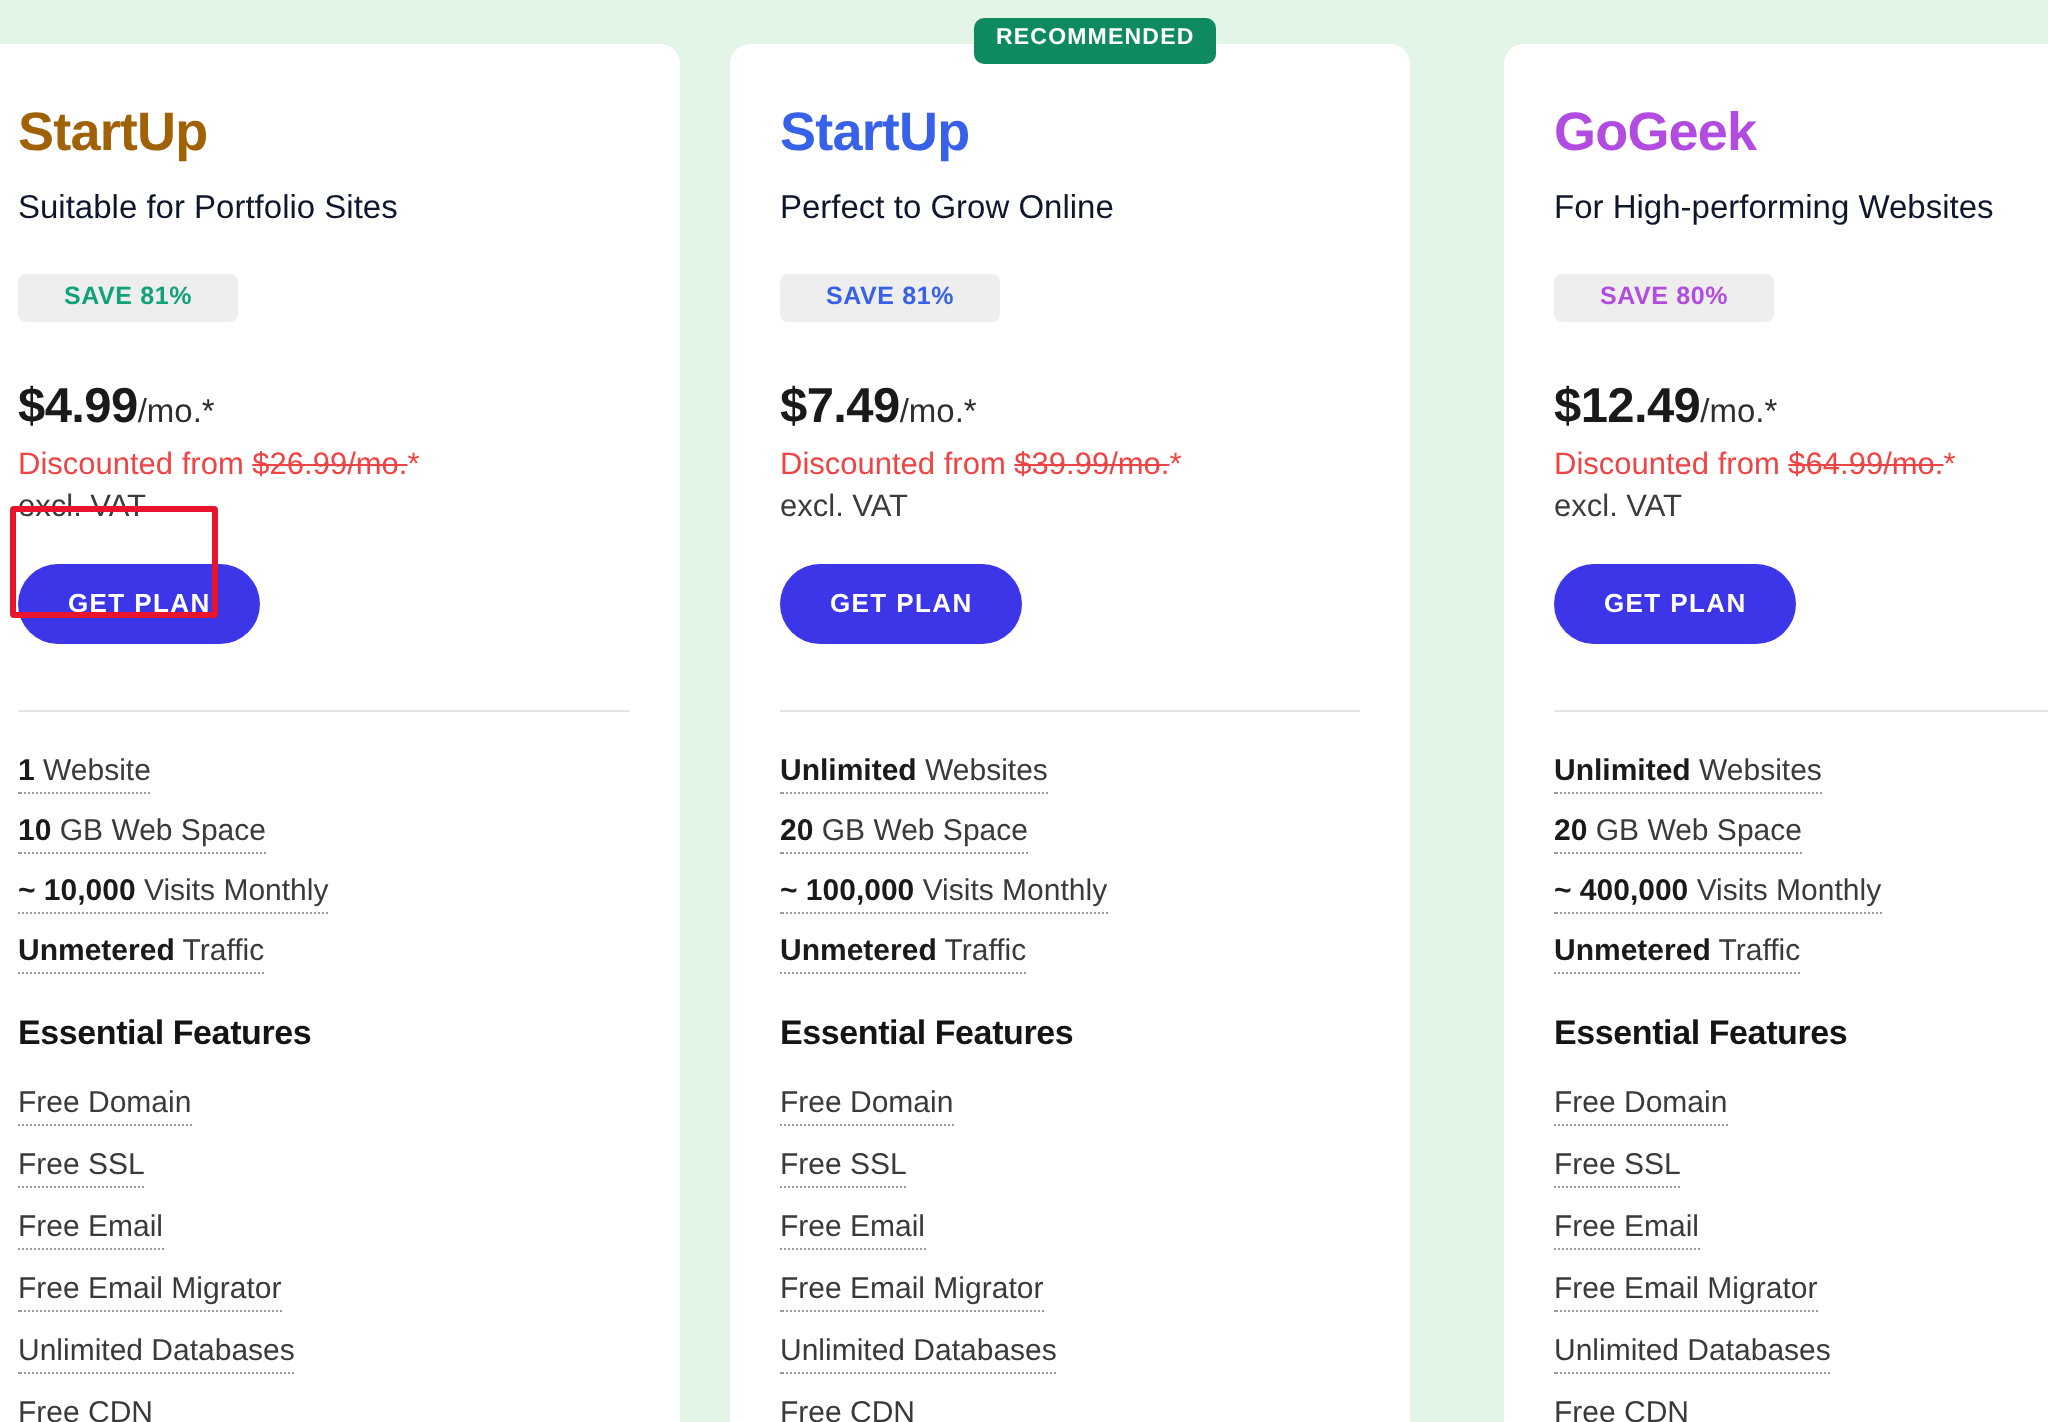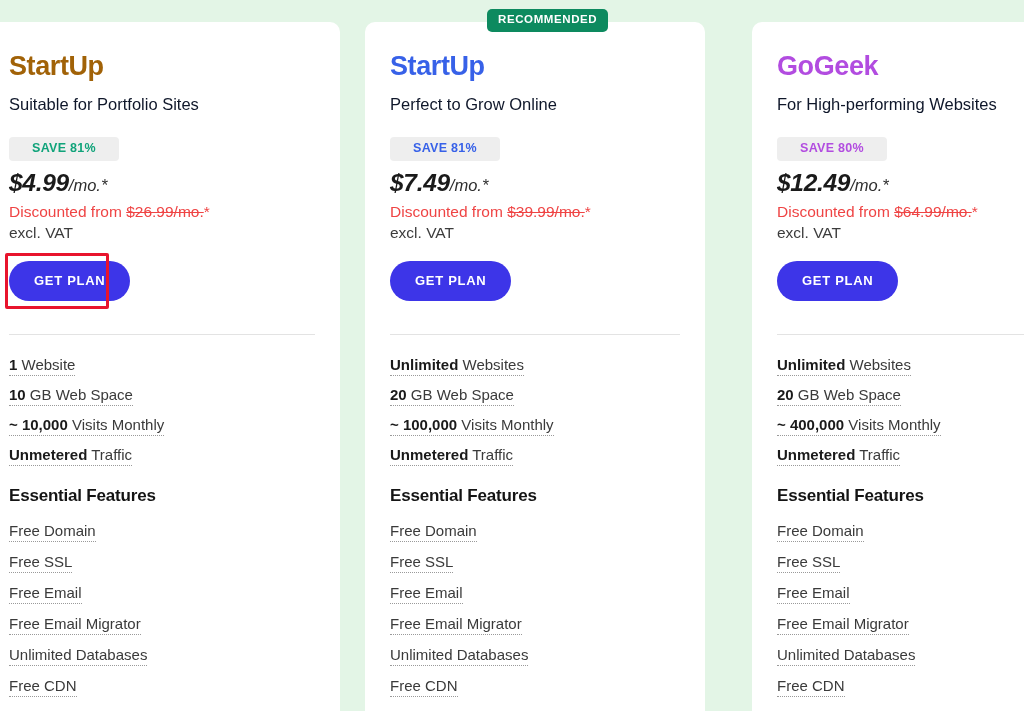--- a/index.html
+++ b/index.html
@@ -87,25 +87,24 @@
     padding: 5px 23px 6px;
     margin-top: 22px;
     line-height: 1;
   }
   .save-badge.green  { color: #10a37a; }
   .save-badge.blue   { color: #3761e8; }
   .save-badge.purple { color: #b24ce0; }
 
   
   .price-row {
-    margin-top: 8px;
+    margin-top: 29px;
     color: #1a1a1a;
     line-height: 1.15;
     white-space: nowrap;
-    font-style: italic;
   }
   .price-amount {
     font-size: 24.5px;
     font-weight: bold;
     letter-spacing: -0.3px;
   }
   .price-period {
     font-size: 16.5px;
     color: #2e2e2e;
   }

